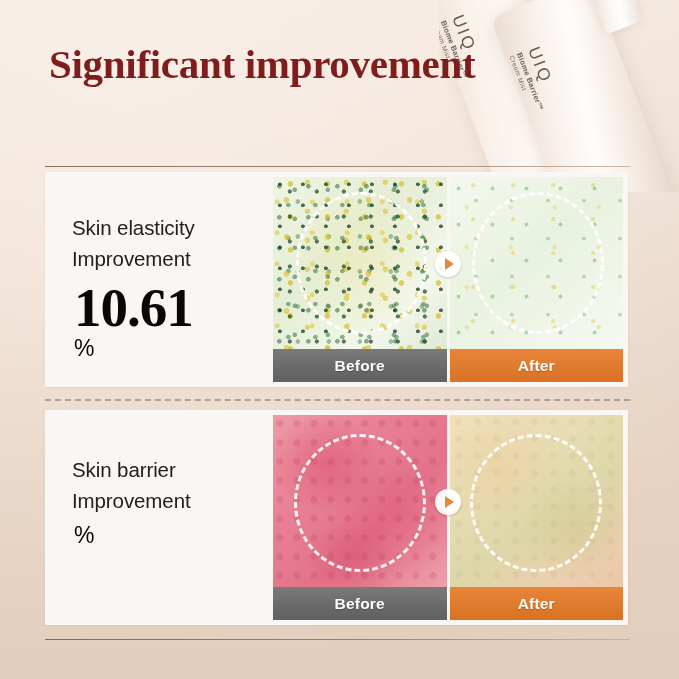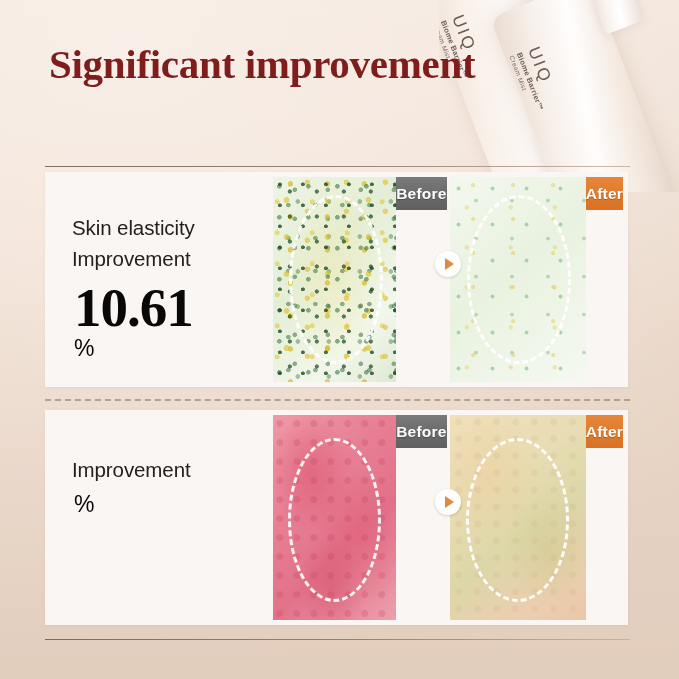--- a/index.html
+++ b/index.html
@@ -181,21 +181,21 @@
     position: relative;
     flex: 1;
     display: flex;
     margin: 5px 5px 5px 0;
   }
   .pane {
     position: relative;
     flex: 1;
     overflow: hidden;
     display: flex;
-    flex-direction: row;
+    flex-direction: column;
   }
   .pane + .pane { margin-left: 3px; }
 
   .photo {
     position: relative;
     flex: 1;
     overflow: hidden;
   }
 
   
@@ -378,20 +378,21 @@
       <span class="tri"></span>
     </div>
   </div>
 </div>
 
 <div class="dotted-sep"></div>
 
 <div class="card card-2">
   <div class="card-text">
     <div class="metric-label">
+      <div>Skin barrier</div>
       <div>Improvement</div>
     </div>
     <div class="metric-value">
       <span class="metric-unit">%</span>
     </div>
   </div>
 
   <div class="compare">
     <div class="pane">
       <div class="photo">

